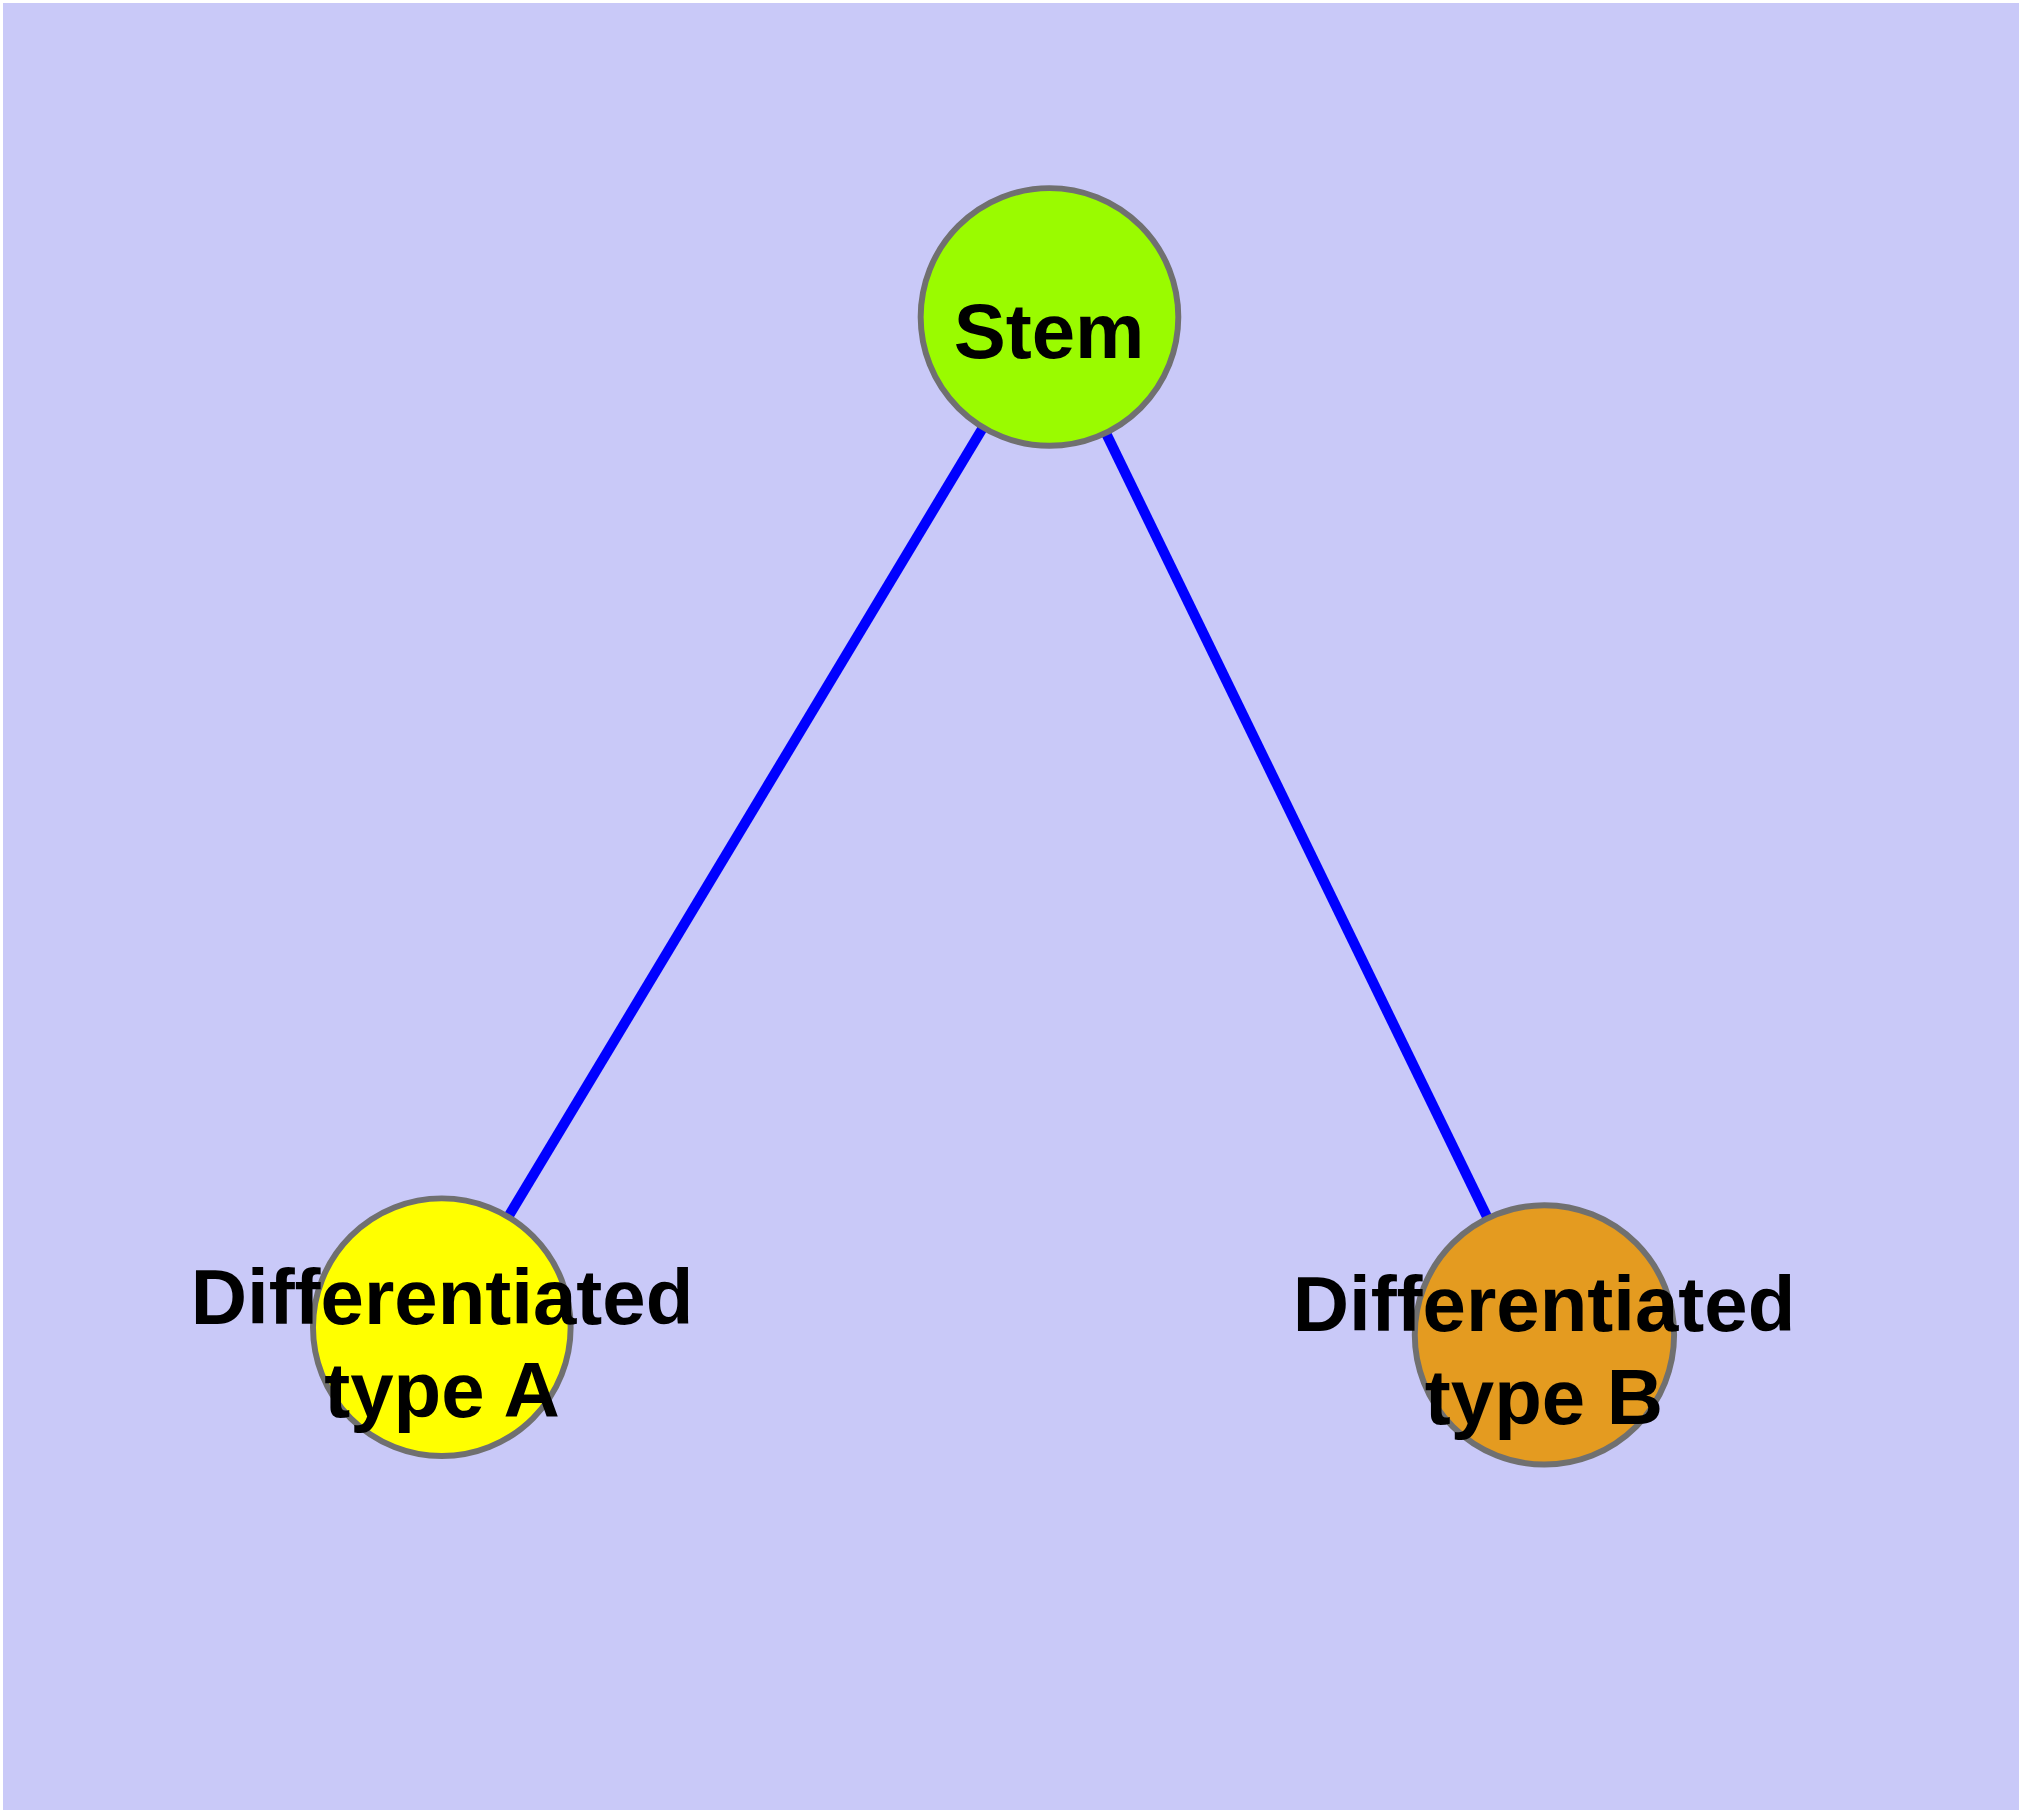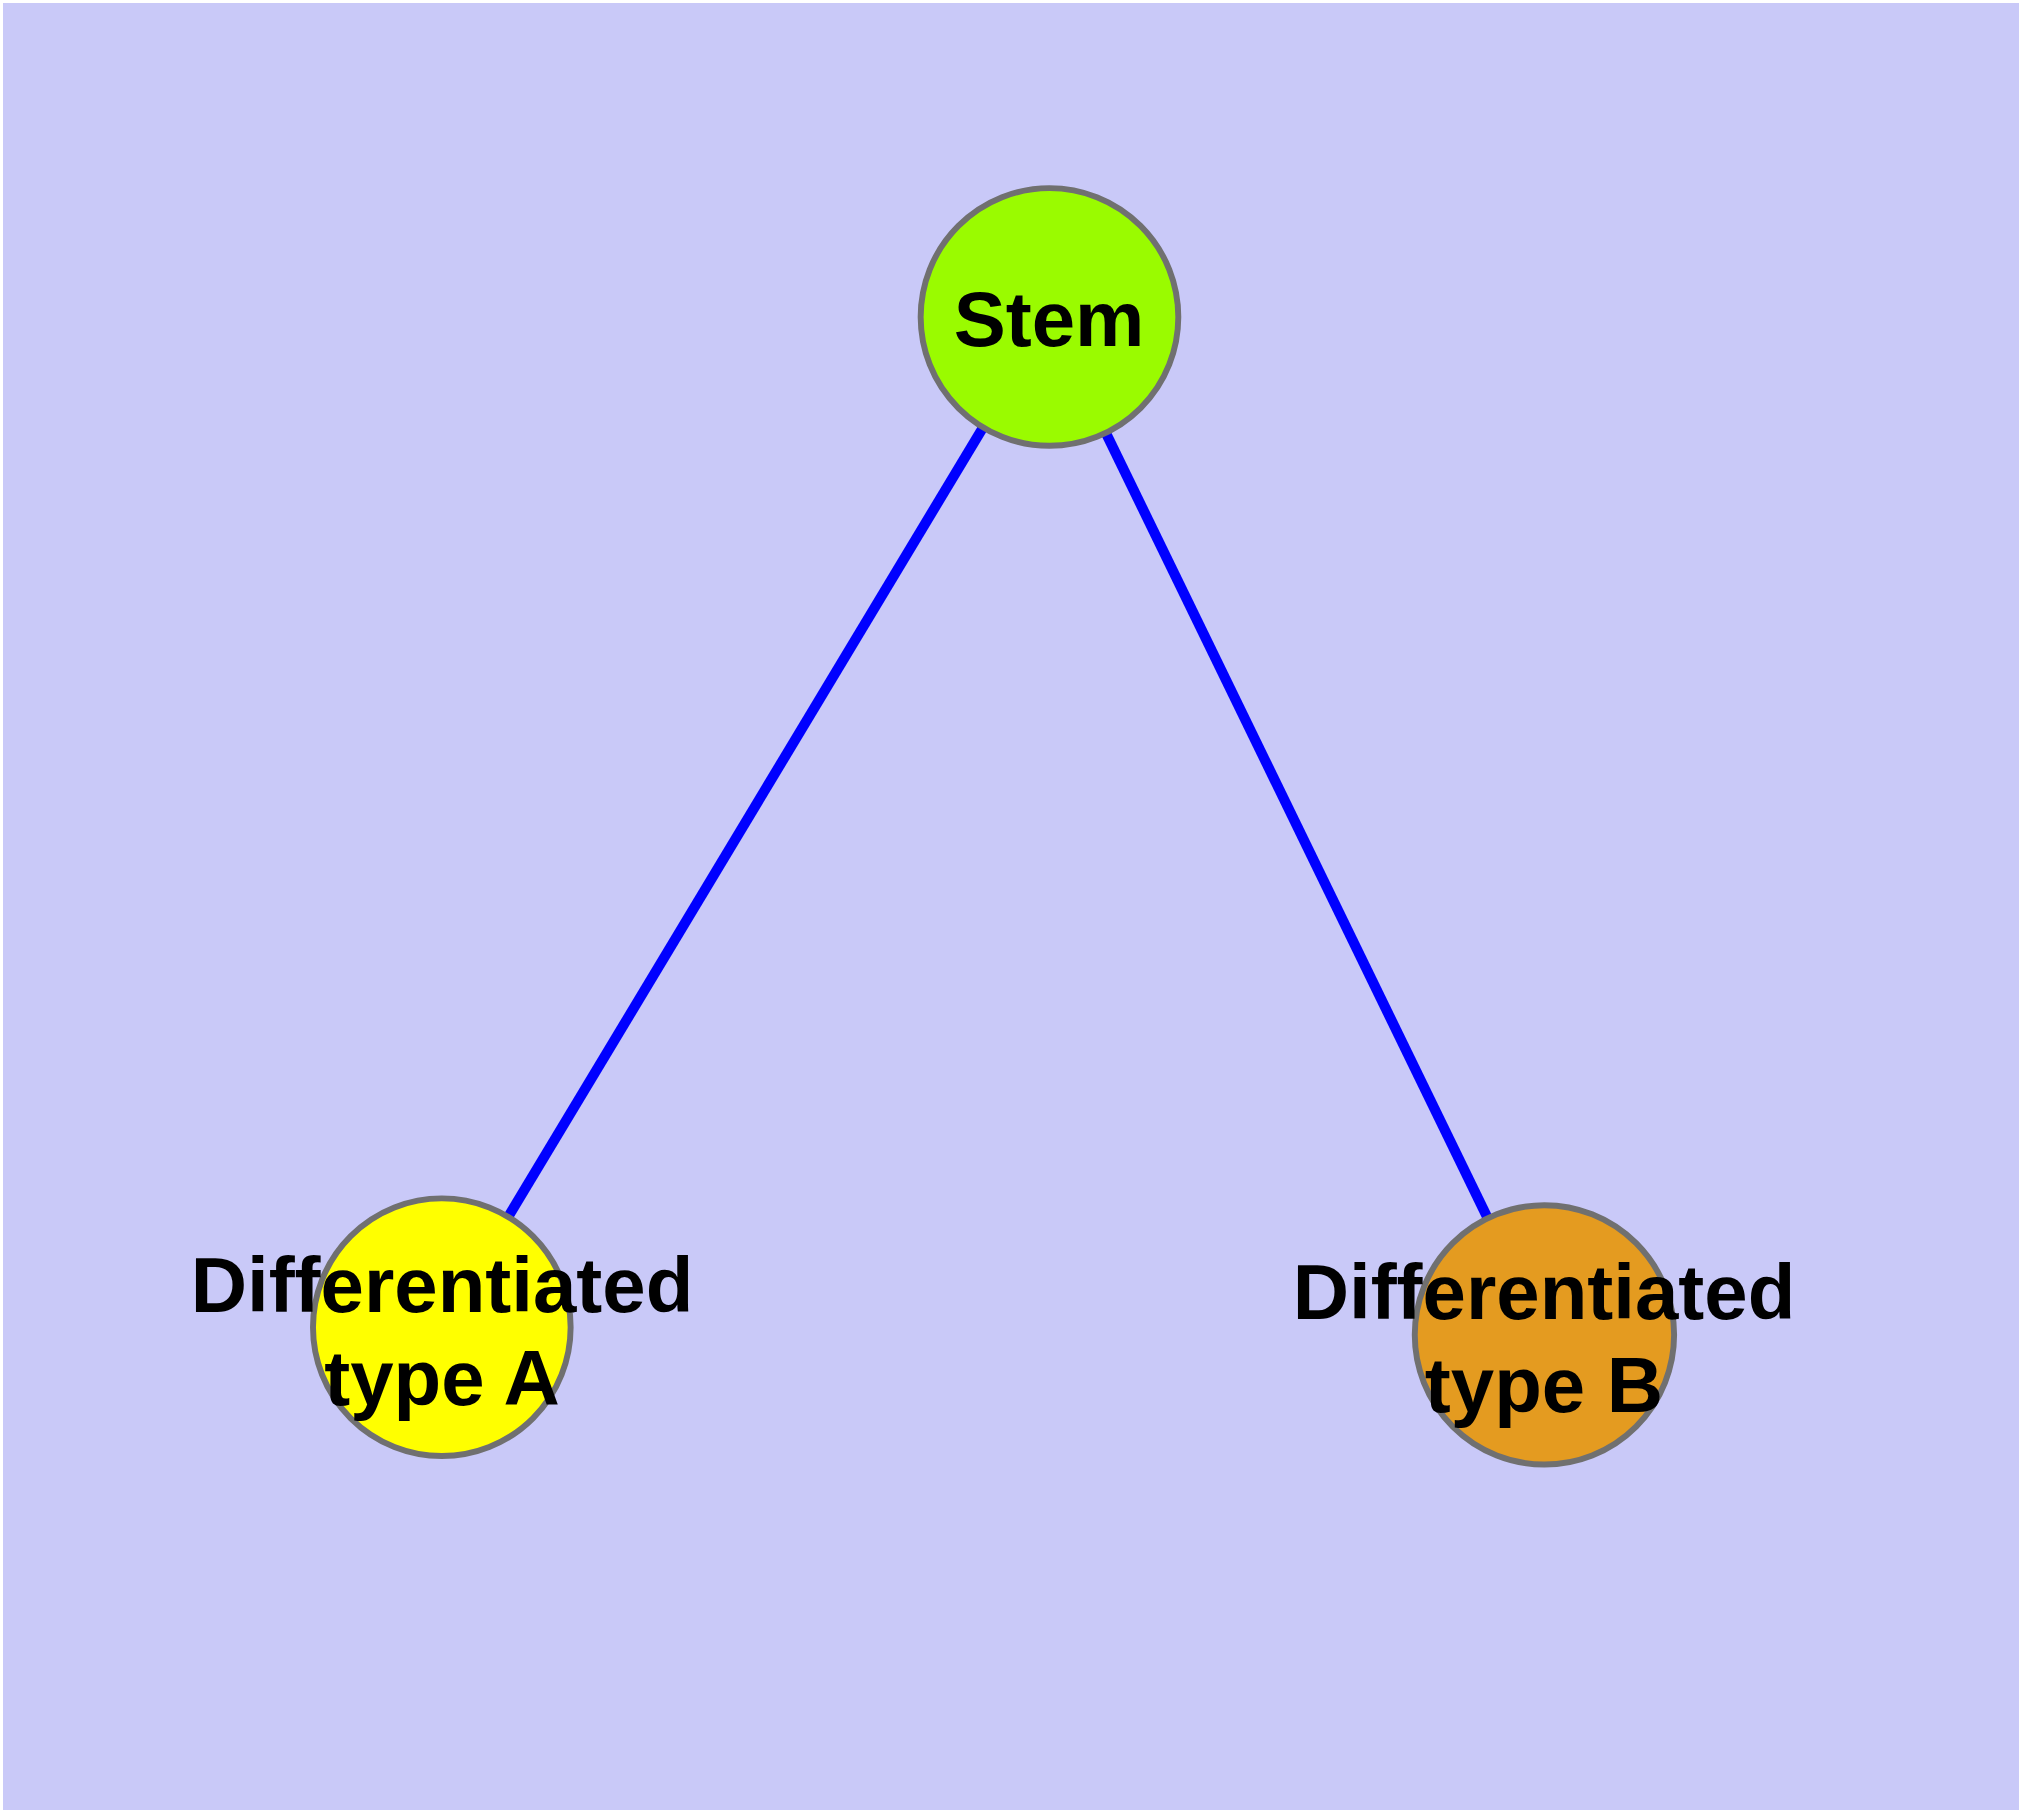--- a/index.html
+++ b/index.html
@@ -41,20 +41,21 @@
     position: absolute;
     transform: translate(-50%, -50%);
     font-weight: 700;
     font-size: 78px;
     line-height: 93px;
     letter-spacing: 0;
     color: #000000;
     text-align: center;
     white-space: pre-line;
     pointer-events: none;
+    margin-top: 12px;
   }
 </style>
 </head>
 <body>
 
 <div class="canvas-bg" style="background: rgb(201, 201, 248);"></div>
 
 <svg class="graph-svg" viewBox="0 0 2384 2138" xmlns="http://www.w3.org/2000/svg">
   <line class="edge" x1="1238" y1="374" x2="521" y2="1566" stroke="#0000ff"></line>
   <line class="edge" x1="1238" y1="374" x2="1822" y2="1575" stroke="#0000ff"></line>

